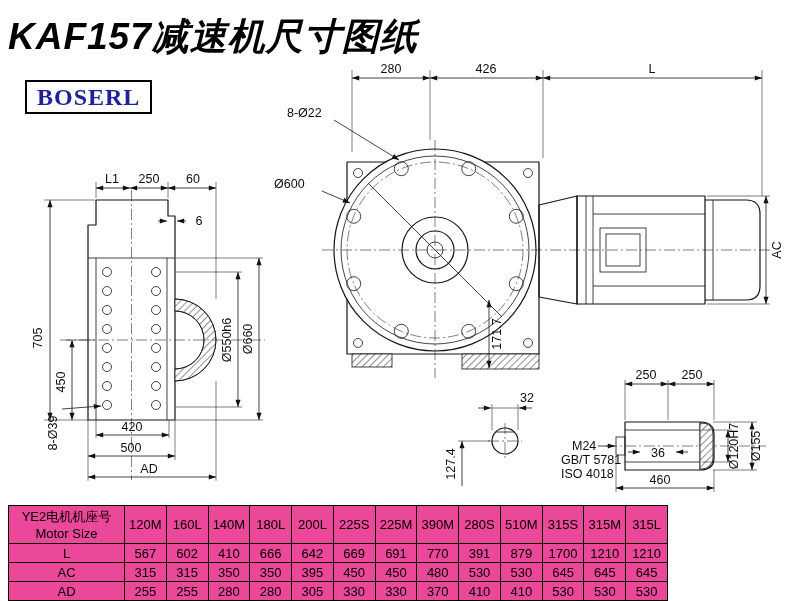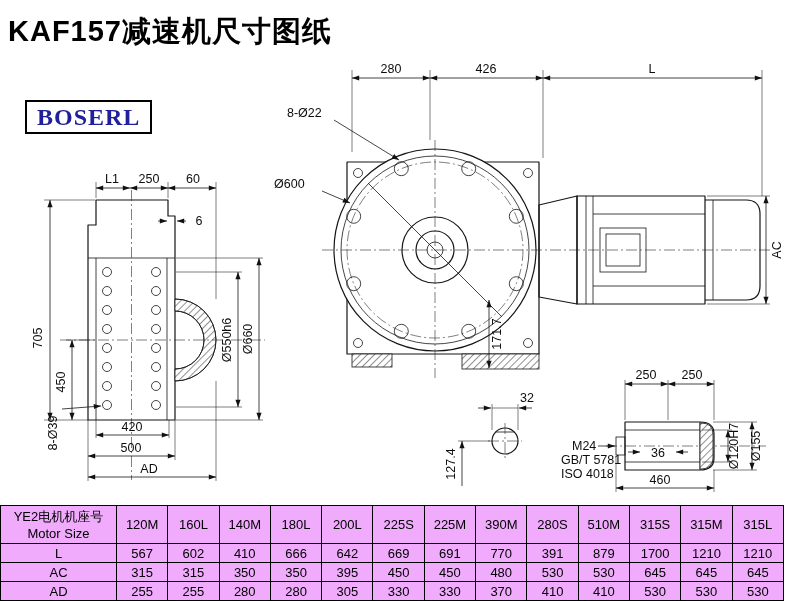--- a/index.html
+++ b/index.html
@@ -1,38 +1,38 @@
 <!DOCTYPE html>
 <html><head>
 <meta charset="utf-8">
 <style>
   html,body{margin:0;padding:0;background:#fff;}
   body{width:800px;height:601px;position:relative;overflow:hidden;
        font-family:"Liberation Sans",sans-serif;color:#000;}
-  .page-title{position:absolute;left:8px;top:12px;font-size:29px;font-weight:bold;
-       letter-spacing:1px;white-space:nowrap;}
+  .page-title{position:absolute;left:8px;top:12px;font-size:37px;font-weight:bold;
+       letter-spacing:1px;white-space:nowrap;font-style:italic;}
   .logo-box{position:absolute;left:25px;top:80px;border:2px solid #000;background:#fff;
-       padding:0 10px;line-height:30px;height:30px;margin-top:20px;}
+       padding:0 10px;line-height:30px;height:30px;}
   .logo-box span{font-family:"Liberation Serif",serif;font-weight:bold;font-size:24px;
        color:#20209a;letter-spacing:1px;}
   svg.drawing{position:absolute;left:0;top:0;}
   
   .s{fill:none;stroke:#151515;stroke-width:1.2;stroke-linejoin:round;}
   .sw{fill:#fff;stroke:#151515;stroke-width:1.2;}
   .s2{fill:none;stroke:#151515;stroke-width:.8;}
   .hatch{fill:url(#hatch);stroke:#151515;stroke-width:.8;}
   .x{stroke:#151515;stroke-width:.55;}
   .cl{fill:none;stroke:#2a2a2a;stroke-width:.6;stroke-dasharray:11 3 2 3;}
   .dim{stroke:#151515;stroke-width:.8;marker-start:url(#arr);marker-end:url(#arr);}
   .dimE{stroke:#151515;stroke-width:.8;marker-end:url(#arr);}
   .t{font:12.5px "Liberation Sans",sans-serif;fill:#0d0d0d;}
   .tm{text-anchor:middle;}
   
-  table.dims{position:absolute;left:0;top:505px;width:784px;border-collapse:collapse;
-       table-layout:fixed;font:13px "Liberation Sans",sans-serif;background:#f0abfc;}
+  table.dims{position:absolute;left:8px;top:505px;width:660px;border-collapse:collapse;
+       table-layout:fixed;font:13px "Liberation Sans",sans-serif;background:#ec4899;}
   table.dims td,table.dims th{border:1px solid #000;text-align:center;padding:0;
        font-weight:normal;white-space:nowrap;overflow:hidden;}
   tr.hdr{height:38px;} tr.datarow{height:19px;}
   th.corner{text-align:left;padding-left:6px;}
   th.corner span{display:block;line-height:17px;}
 </style>
 </head>
 <body>
 
 <div class="page-title">KAF157减速机尺寸图纸</div>

